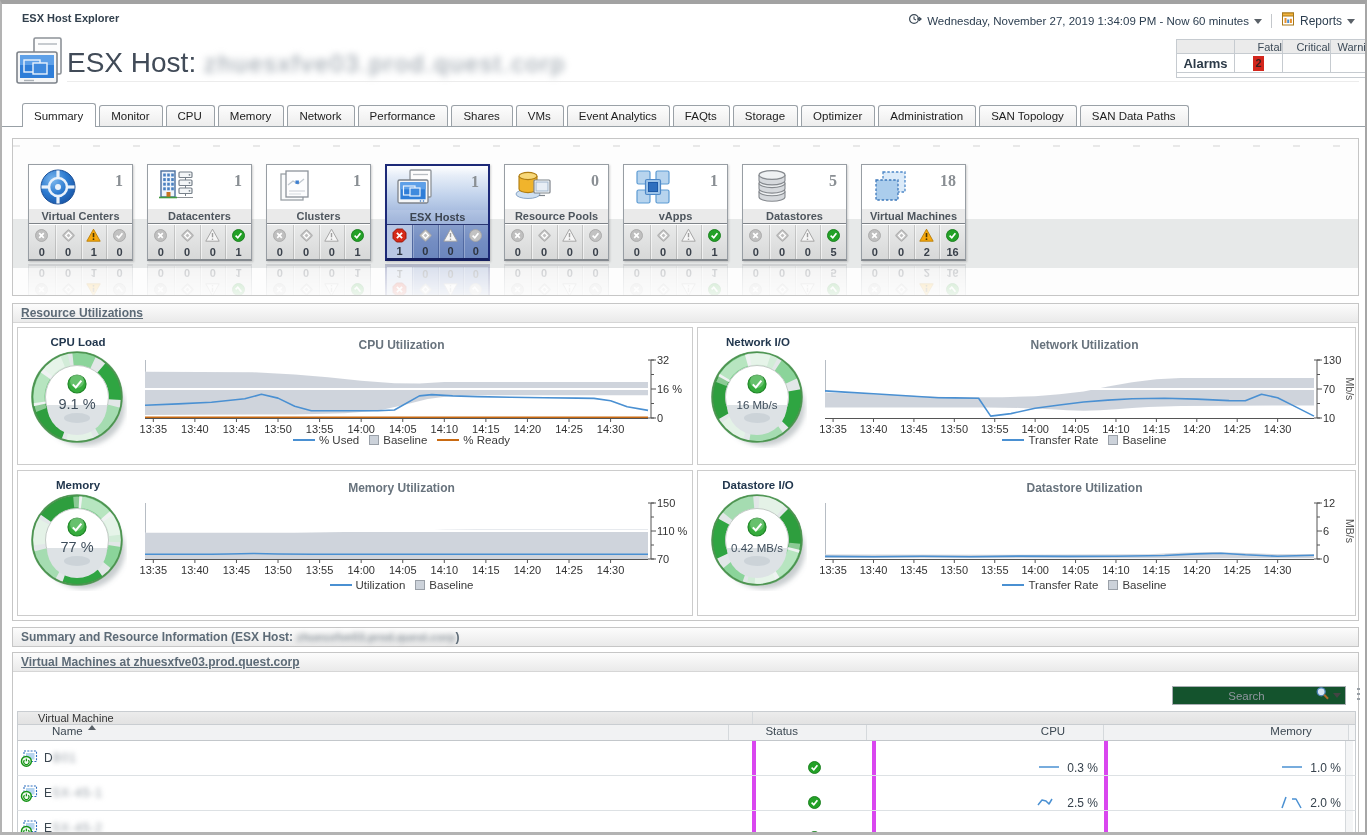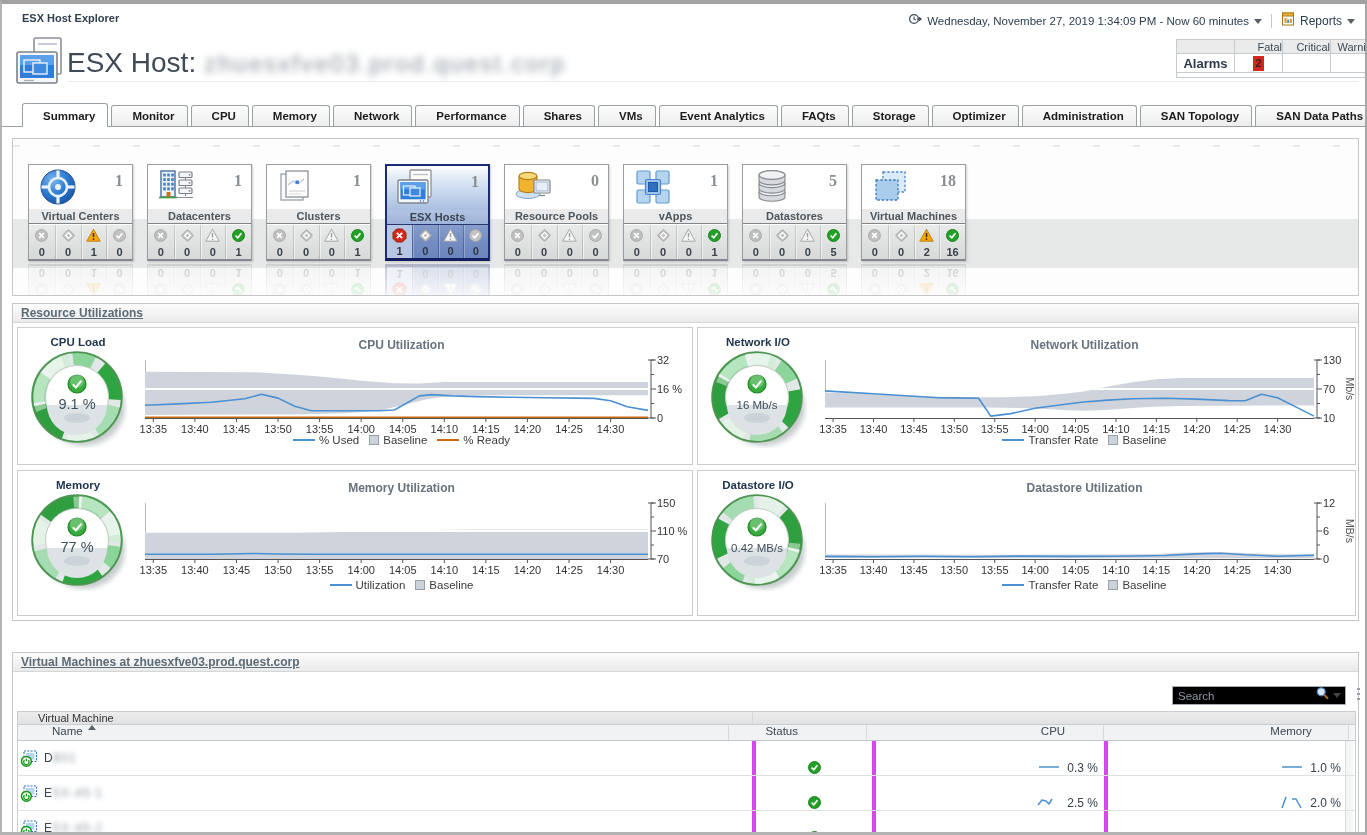--- a/index.html
+++ b/index.html
@@ -29,22 +29,22 @@
   .alarms { position:absolute; left:1174px; top:35px; border-collapse:collapse; background:#fff; table-layout:fixed; width:203px; }
   .alarms th { background:#ebebeb; font-size:11px; font-weight:normal; color:#3c4a57; border:1px solid #c6cbd0; height:14px; width:48px; text-align:right; }
   .alarms th.corner { width:58px; background:#ebebeb; }
   .alarms td { border:1px solid #c6cbd0; height:19px; text-align:center; font-size:11px; background:#fff; }
   .alarms td.alabel { font-weight:bold; font-size:13px; color:#2c3a48; }
   .alarm-badge { display:inline-block; min-width:11px; padding:0 1px; background:#d3261c; color:#3c2020; font-weight:bold; font-size:11px; line-height:15px; }
   .alarms tr.foot td { height:5px; border:1px solid #c6cbd0; }
 
   
   .tabs { position:absolute; left:0; top:100px; width:1367px; height:23px; border-bottom:1px solid #98a0a6; display:flex; align-items:flex-end; padding-left:20px; }
-  .tab { position:relative; flex:0 0 auto; margin-right:3px; padding:4px 12px 4px 20px; font-size:11.5px; color:#1c1c1c;
-    background:linear-gradient(#fdfdfd,#ededed); border:1px solid #9aa1a7; border-bottom:none; border-radius:3px 3px 0 0; cursor:default; white-space:nowrap;font-weight:bold; }
+  .tab { position:relative; flex:0 0 auto; margin-right:3px; padding:4px 12px 4px 11px; font-size:11.5px; color:#1c1c1c;
+    background:linear-gradient(#fdfdfd,#ededed); border:1px solid #9aa1a7; border-bottom:none; border-radius:3px 3px 0 0; cursor:default; white-space:nowrap; }
   .tab.active { background:#ffffff; padding-top:6px; padding-bottom:5px; margin-bottom:-1px; z-index:3; }
 
   
   .tiles-panel { position:absolute; left:10px; top:134px; width:1347px; height:158px; border:1px solid #c6c6c6; background:#fdfdfd; overflow:hidden; }
   .tiles-stripe { position:absolute; left:0; top:80px; width:100%; height:49px; background:#e7e9e9; }
   .tiles-dashes { position:absolute; left:0; top:6px; width:100%; height:2px;
      background:repeating-linear-gradient(90deg,#e3e3e3 0 7px, transparent 7px 40px); opacity:.8; }
   .tiles-row { position:absolute; left:15px; top:25px; display:flex; }
   .tile { position:relative; width:105px; height:97px; margin-right:14px; background:#ffffff;
     border:1px solid #989ea4; border-bottom:2px solid #84898e; box-shadow:1px 1px 2px rgba(0,0,0,0.18);
@@ -85,21 +85,21 @@
   .legend .sw-box { display:inline-block; width:10px; height:10px; background:#ccd2da; border:1px solid #9aa0a8; margin-right:4px; vertical-align:middle; }
   .legend .litem { display:flex; align-items:center; }
 
   
   .summary-bar { position:absolute; left:10px; top:623px; width:1347px; height:20px; border:1px solid #c6c6c6;
     background:linear-gradient(#fcfcfc,#eaeaea); line-height:18px; padding-left:8px; font-size:12px; font-weight:bold; color:#5d6b77; }
   .sb-blur { font-weight:bold; color:#8e979e; filter:blur(2.5px); font-size:11.5px; }
 
   
   .vm-panel { position:absolute; left:10px; top:648px; width:1347px; height:187px; border:1px solid #c6c6c6; background:#fff; }
-  .searchbox { position:absolute; left:1159px; top:33px; width:174px; height:19px; border:1px solid #a9aeb3; background:#000000; display:flex; align-items:center; }
+  .searchbox { position:absolute; left:1159px; top:33px; width:174px; height:19px; border:1px solid #a9aeb3; background:#14532d; display:flex; align-items:center;text-align:center; }
   .searchbox .ph { flex:1 1 auto; font-size:11.5px; color:#9096a0; padding-left:5px; }
   .searchbox .mag { flex:0 0 auto; margin-right:3px; }
   .searchbox .scaret { flex:0 0 auto; margin-right:4px; border-top-color:#444; }
   .vm-table { position:absolute; left:4px; top:58px; width:1339px; }
   .dots-handle { position:absolute; left:1344px; top:35px; width:3px; height:14px;
     background:repeating-linear-gradient(to bottom,#9aa0a6 0 2px, transparent 2px 5px); }
   .grp-sep { position:absolute; left:734px; top:0; bottom:0; width:1px; background:#d5d9dc; }
   .vm-group-hdr { height:14px; line-height:13px; background:linear-gradient(#ececec,#e2e2e2); border:1px solid #c9cdd1; font-size:11px; color:#333; padding-left:20px; }
   .vm-cols { display:flex; border-left:1px solid #c9cdd1; border-right:1px solid #c9cdd1; border-bottom:1px solid #c3c7cb; background:#f1f2f3; height:16px; align-items:center; font-size:11.5px; color:#3c4852; }
   .vm-cols .c { height:100%; display:flex; align-items:flex-start;margin-left:32px; }
@@ -933,20 +933,21 @@
             <span>Transfer Rate</span>
           </span>
           <span class="litem">
             <span class="sw-box"></span>
             <span>Baseline</span>
           </span>
         </div>
       </div>
   </div>
 
+  <div class="summary-bar"><span>Summary and Resource Information (ESX Host: </span><span class="sb-blur">zhuesxfve03.prod.quest.corp</span><span>)</span></div>
 
   <div class="vm-panel">
     <div class="section-hdr">Virtual Machines at zhuesxfve03.prod.quest.corp</div>
     <div class="searchbox">
       <span class="ph">Search</span>
       <span class="mag">
         <svg width="15" height="15" viewBox="0 0 15 15">
             <circle cx="6.2" cy="5.8" r="4" fill="#d6e6f4" stroke="#4a7fb5" stroke-width="1.3"></circle>
             <line x1="9.2" y1="8.8" x2="13" y2="12.8" stroke="#b06a2a" stroke-width="2"></line>
           </svg>

